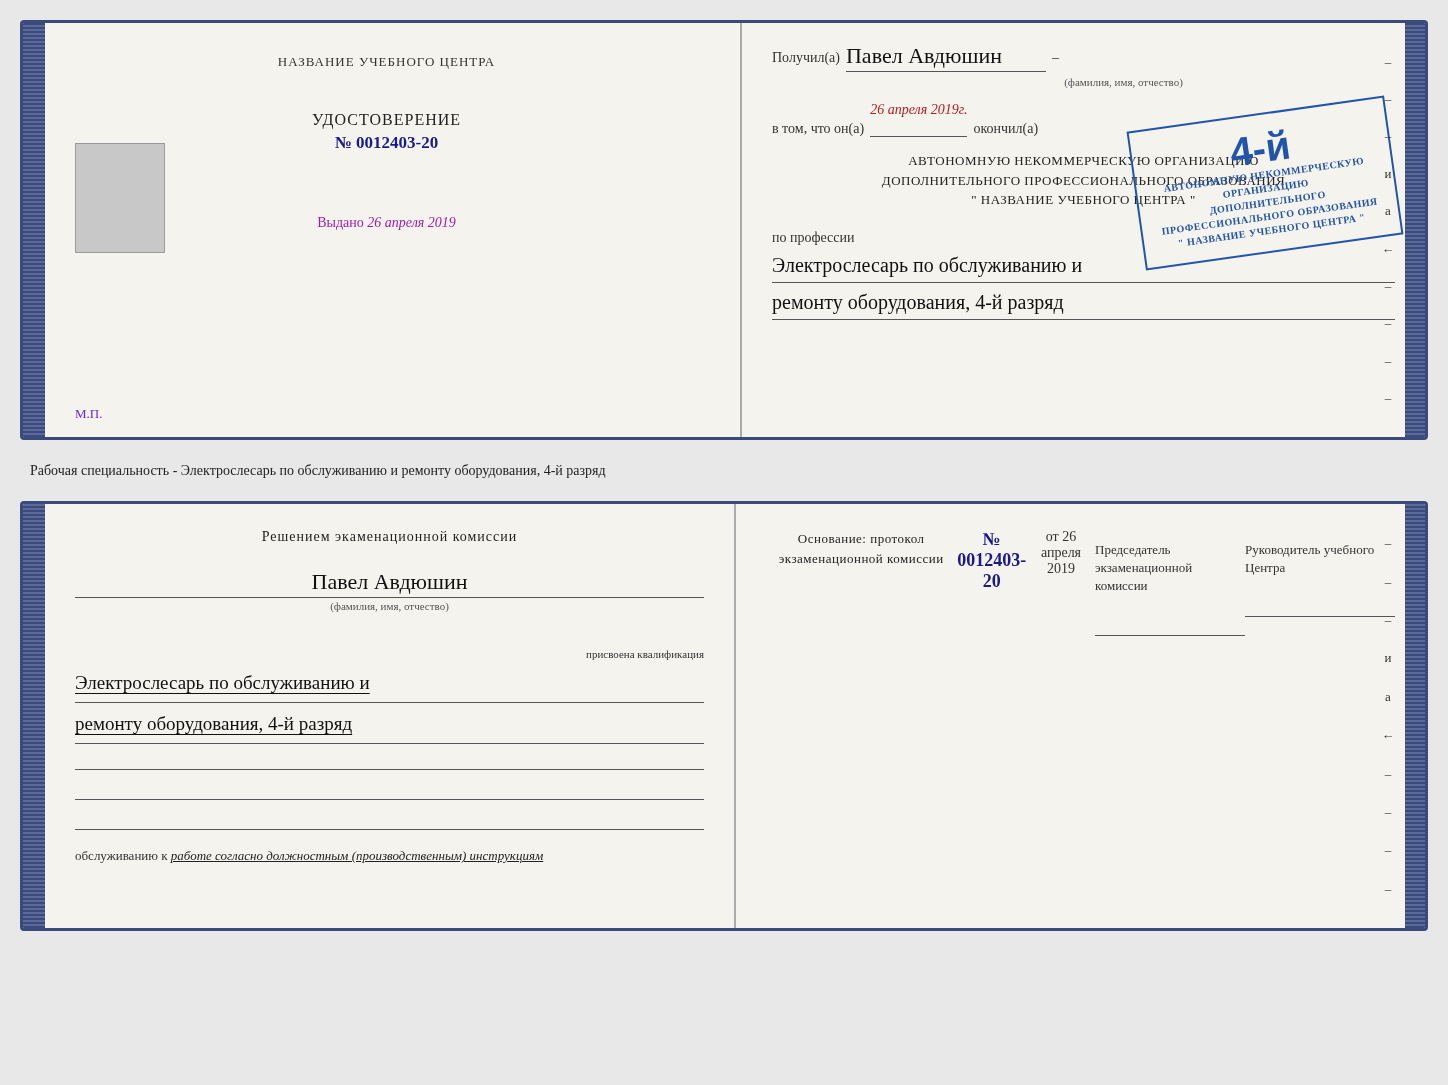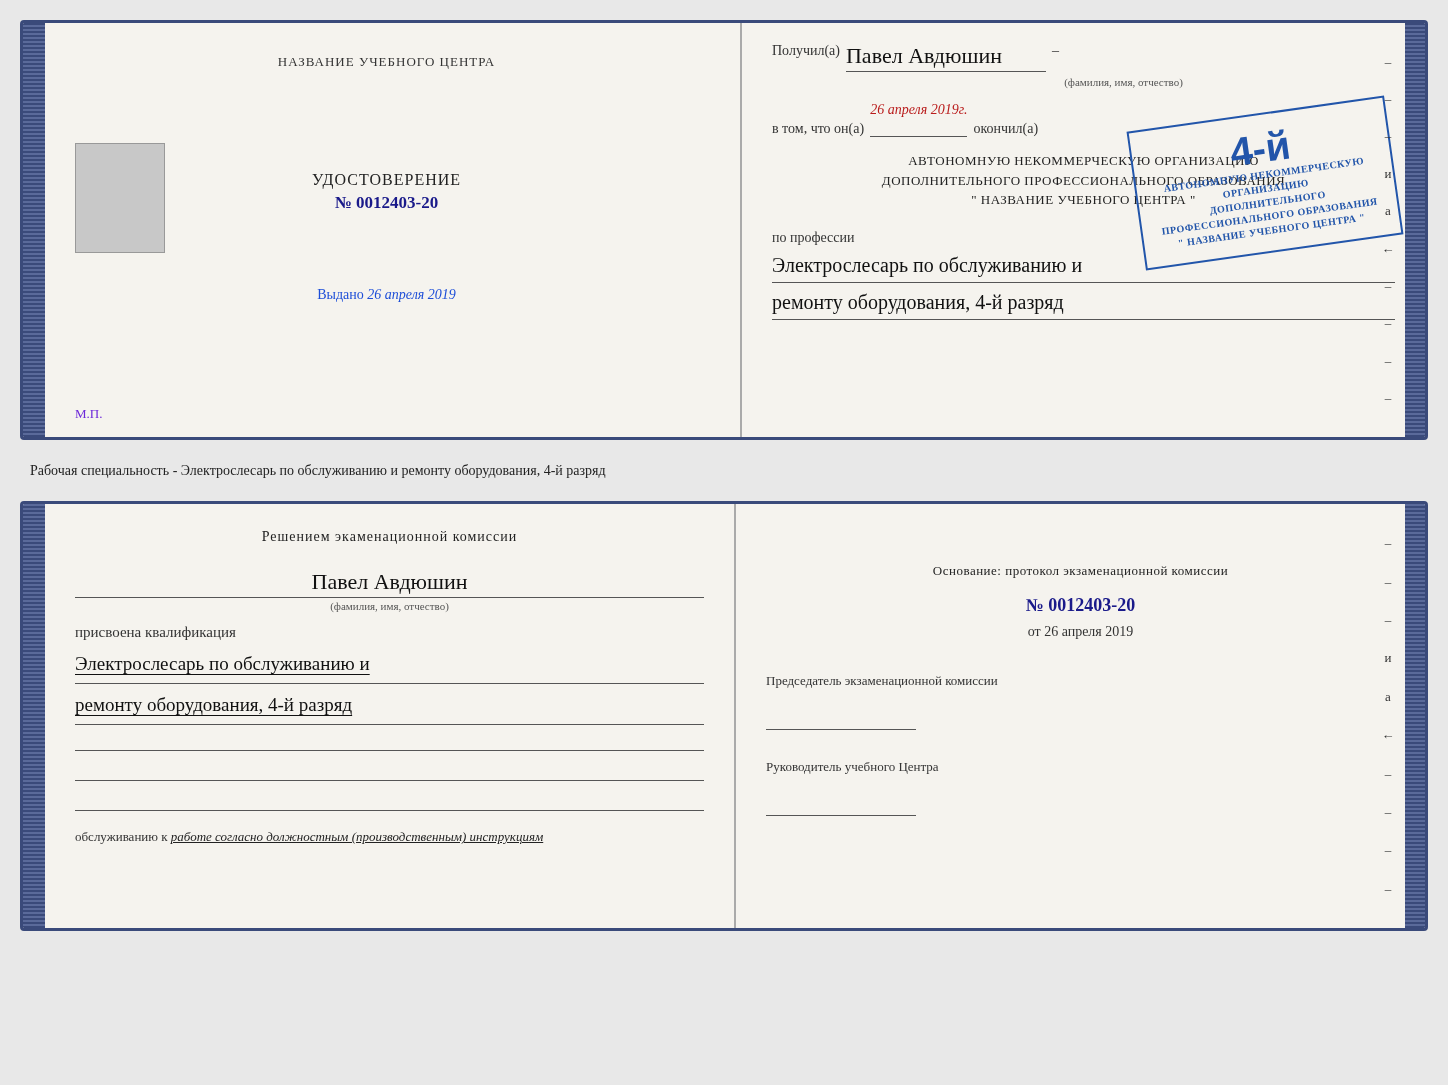--- a/index.html
+++ b/index.html
@@ -71,62 +71,61 @@
       width: 90px;
       height: 110px;
       background: #c8c8c8;
       border: 1px solid #999;
       position: absolute;
       left: 30px;
       top: 120px;
     }
 
     .udostoverenie-block {
-      margin-top: 60px;
       text-align: center;
     }
 
     .udostoverenie-title {
       font-size: 16px;
       letter-spacing: 1px;
       text-transform: uppercase;
       color: #222;
       margin-bottom: 4px;
     }
 
     .udostoverenie-number {
       font-size: 17px;
       color: #1a1a8a;
       font-weight: bold;
       margin-bottom: 30px;
     }
 
     .vydano-line {
       font-size: 14px;
-      color: #1d4ed8;
-      margin-top: 44px;
+      color: #a21caf;
+      margin-top: 32px;
     }
 
     .vydano-date {
       font-size: 14px;
       font-style: italic;
     }
 
     .mp-label {
       font-size: 13px;
       color: #6d28d9;
       position: absolute;
       bottom: 15px;
       left: 30px;
     }
 
     
     .poluchil-line {
       display: flex;
-      align-items: flex-start;
+      align-items: center;
       gap: 6px;
       margin-bottom: 2px;
       flex-wrap: wrap;
     }
 
     .poluchil-text {
       font-size: 14px;
       color: #333;
       white-space: nowrap;
     }
@@ -264,22 +263,21 @@
       padding: 25px 30px 20px 30px;
       border-right: 2px solid #aaa;
       display: flex;
       flex-direction: column;
     }
 
     .doc-bottom-right {
       flex: 1;
       padding: 25px 30px 32px 30px;
       display: flex;
-      flex-direction: column;
-      margin-top: 32px;
+      flex-direction: row;
     }
 
     .reshenie-title {
       font-size: 14px;
       color: #222;
       text-align: center;
       letter-spacing: 1px;
       margin-bottom: 24px;
     }
 
@@ -294,24 +292,25 @@
     }
 
     .fio-small-center {
       font-size: 11px;
       color: #555;
       text-align: center;
       margin-bottom: 12px;
     }
 
     .prisvoyena-text {
-      font-size: 15px;
-      color: #333;
-      text-align: left;
+      font-size: 11px;
+      color: #333;
+      text-align: right;
       margin-bottom: 6px;
+      margin-top: 24px;
     }
 
     .handwritten-qual {
       font-family: 'Segoe Script', 'Comic Sans MS', cursive;
       font-size: 19px;
       color: #111;
       border-bottom: 1px solid #555;
       line-height: 1.8;
       padding-bottom: 2px;
       margin-bottom: 4px;

